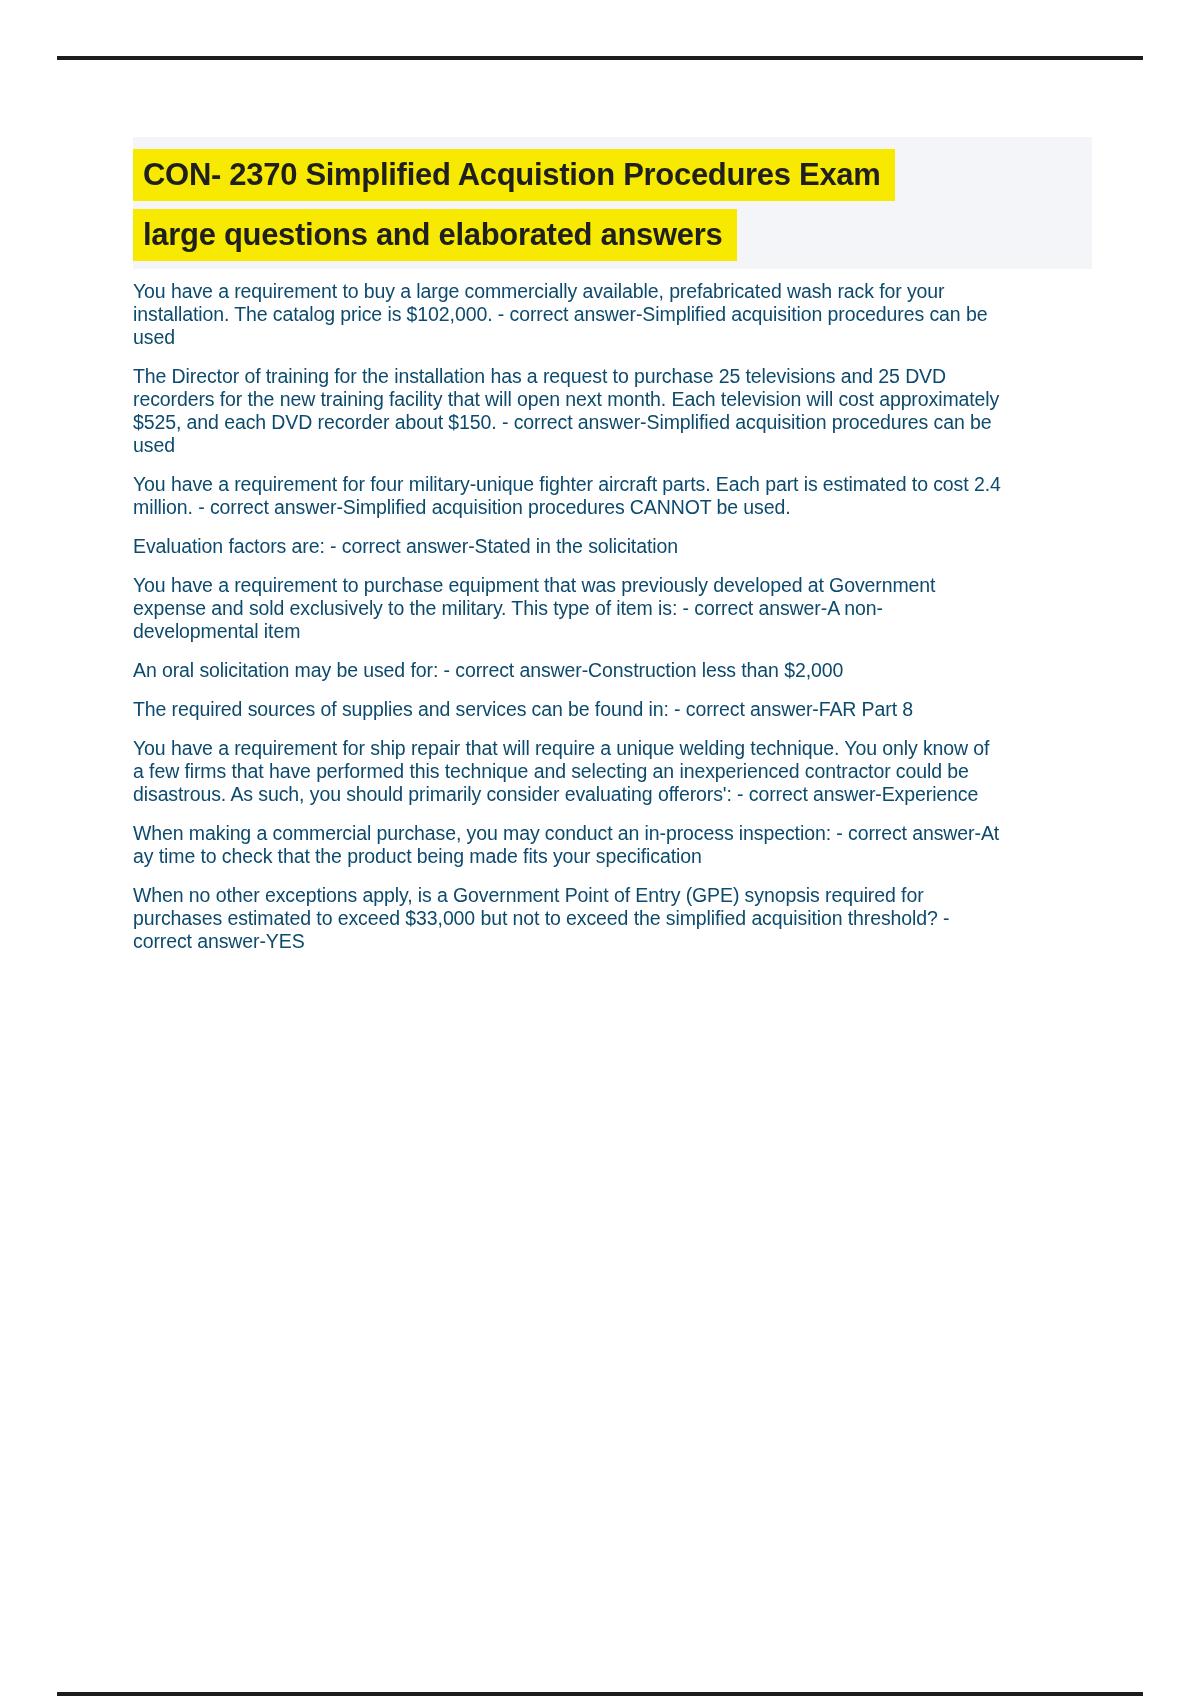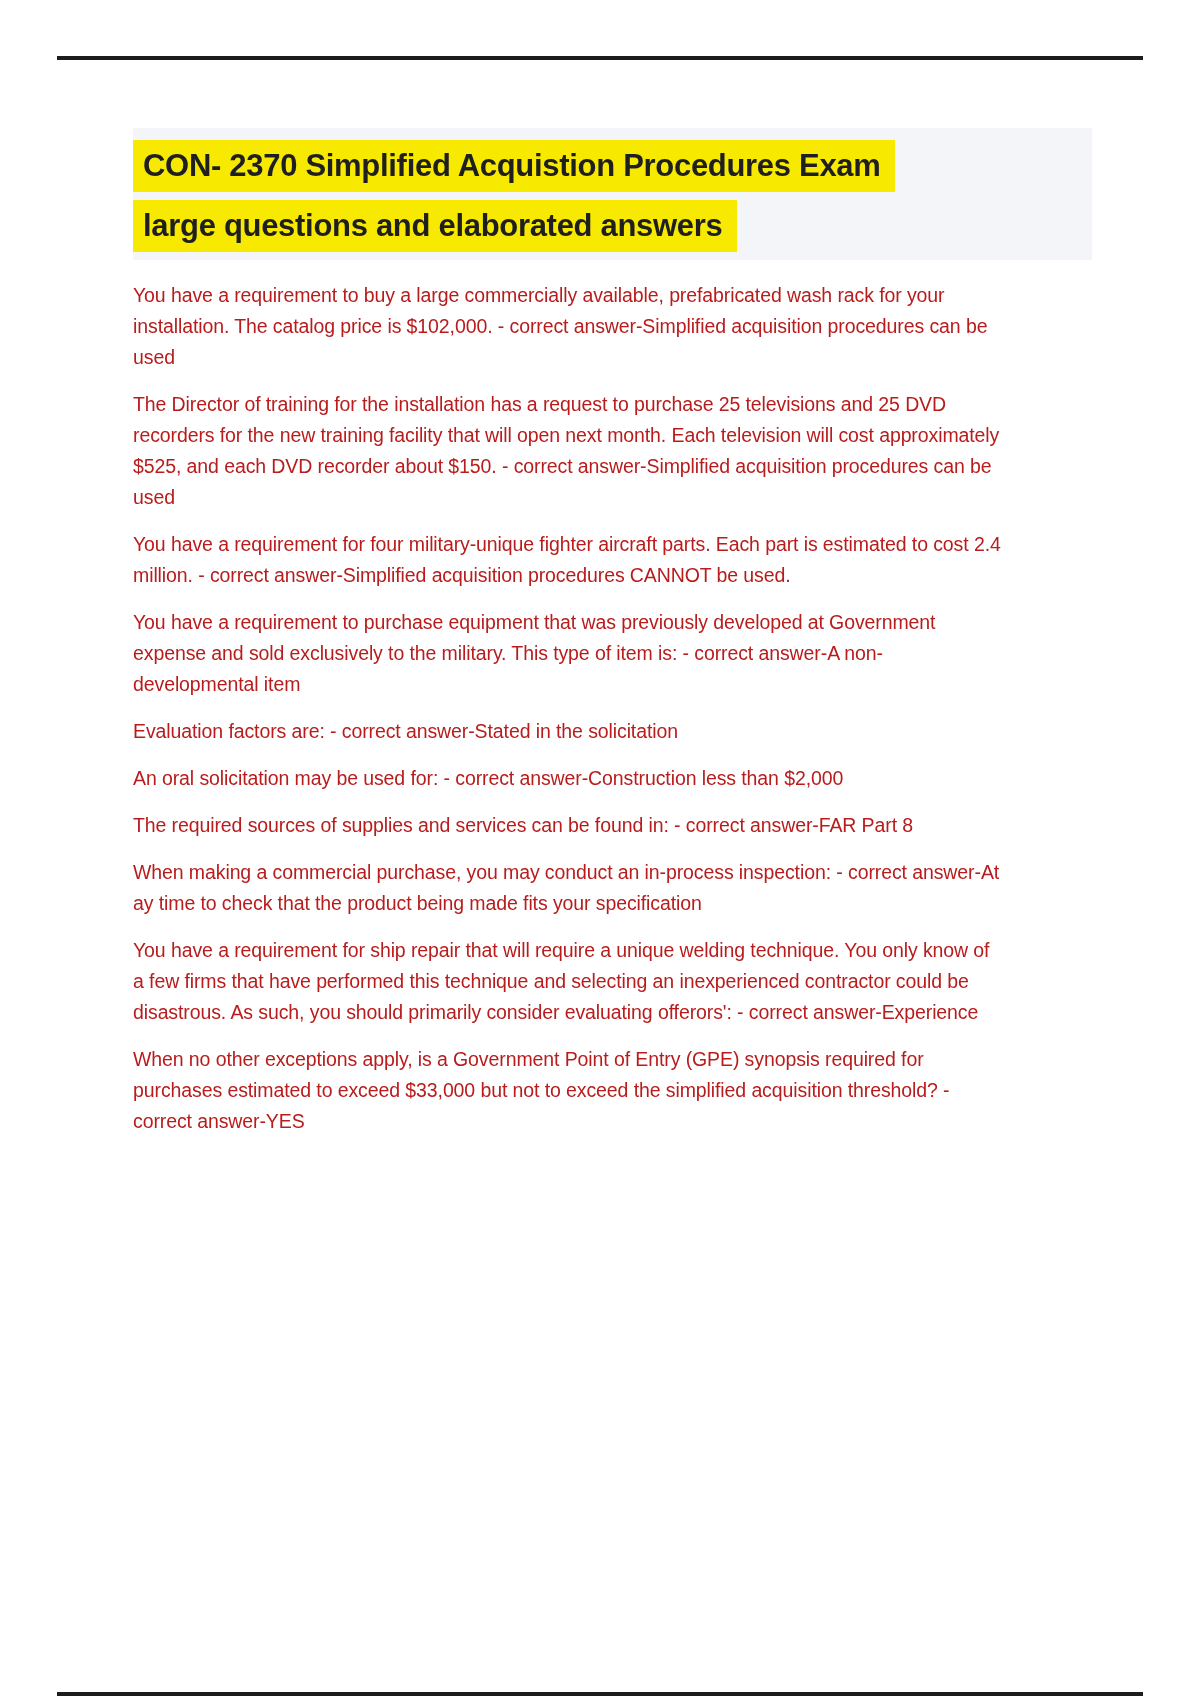--- a/index.html
+++ b/index.html
@@ -21,21 +21,21 @@
     width: 1086px;
     height: 4px;
     background: #1c1c1e;
   }
   #top-rule { top: 56px; }
   #bottom-rule { top: 1692px; }
 
   .title-block {
     position: absolute;
     left: 133px;
-    top: 128px;
+    top: 137px;
     width: 959px;
     min-height: 127px;
     background: #f4f5f8;
     padding-top: 12px;
     box-sizing: border-box;
   }
   .hl {
     display: block;
     width: max-content;
     max-width: 959px;
@@ -51,45 +51,45 @@
   }
   .content {
     position: absolute;
     left: 133px;
     top: 280px;
     width: 868px;
   }
   .content p {
     margin: 0 0 16px 0;
     font-size: 19.5px;
-    line-height: 31px;
-    color: #b91c1c;
+    line-height: 23px;
+    color: #0c4a6e;
     letter-spacing: -0.1px;
   }
 </style>
 </head>
 <body>
 
 <div id="page">
 
   <div id="top-rule" class="rule"></div>
 
   <div class="title-block">
     <span class="hl">CON- 2370 Simplified Acquistion Procedures Exam</span>
     <span class="hl">large questions and elaborated answers</span>
   </div>
 
   <div class="content">
     <p>You have a requirement to buy a large commercially available, prefabricated wash rack for your installation. The catalog price is $102,000. - correct answer-Simplified acquisition procedures can be used</p>
     <p>The Director of training for the installation has a request to purchase 25 televisions and 25 DVD recorders for the new training facility that will open next month. Each television will cost approximately $525, and each DVD recorder about $150. - correct answer-Simplified acquisition procedures can be used</p>
     <p>You have a requirement for four military-unique fighter aircraft parts. Each part is estimated to cost 2.4 million. - correct answer-Simplified acquisition procedures CANNOT be used.</p>
+    <p>Evaluation factors are: - correct answer-Stated in the solicitation</p>
     <p>You have a requirement to purchase equipment that was previously developed at Government expense and sold exclusively to the military. This type of item is: - correct answer-A non-developmental item</p>
-    <p>Evaluation factors are: - correct answer-Stated in the solicitation</p>
     <p>An oral solicitation may be used for: - correct answer-Construction less than $2,000</p>
     <p>The required sources of supplies and services can be found in: - correct answer-FAR Part 8</p>
+    <p>You have a requirement for ship repair that will require a unique welding technique. You only know of a few firms that have performed this technique and selecting an inexperienced contractor could be disastrous. As such, you should primarily consider evaluating offerors': - correct answer-Experience</p>
     <p>When making a commercial purchase, you may conduct an in-process inspection: - correct answer-At ay time to check that the product being made fits your specification</p>
-    <p>You have a requirement for ship repair that will require a unique welding technique. You only know of a few firms that have performed this technique and selecting an inexperienced contractor could be disastrous. As such, you should primarily consider evaluating offerors': - correct answer-Experience</p>
     <p>When no other exceptions apply, is a Government Point of Entry (GPE) synopsis required for purchases estimated to exceed $33,000 but not to exceed the simplified acquisition threshold? - correct answer-YES</p>
   </div>
 
   <div id="bottom-rule" class="rule"></div>
 
 </div>
 
 </body></html>

